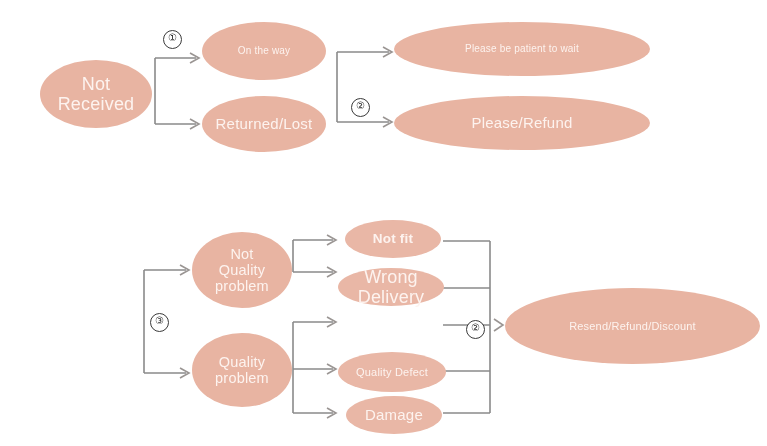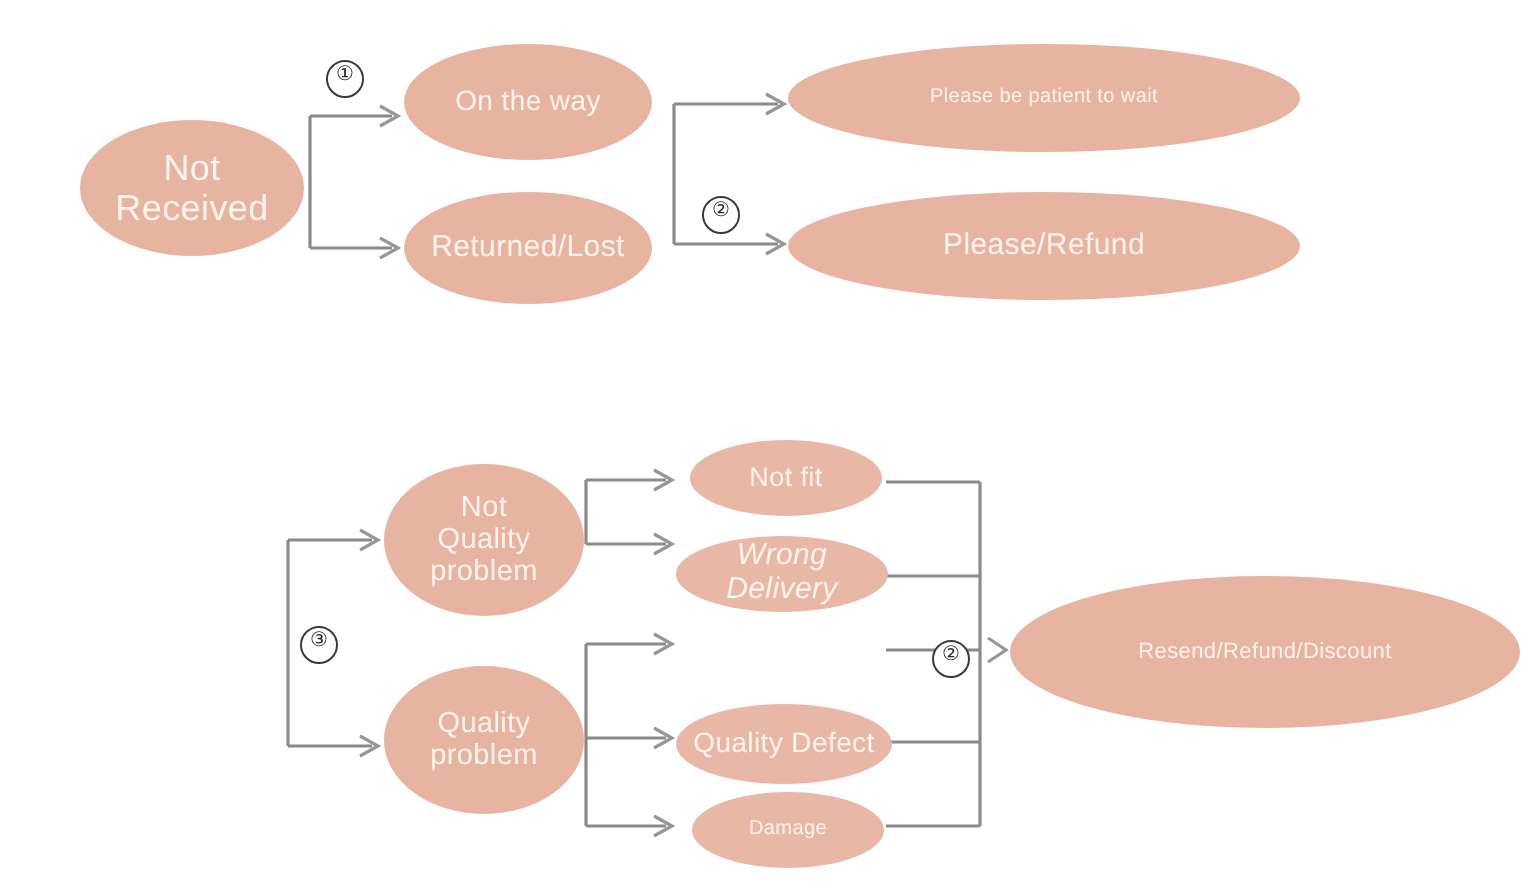--- a/index.html
+++ b/index.html
@@ -114,21 +114,21 @@
     <path class="wire" d="M443 325 L490 325"></path>
     <path class="wire" d="M443 371 L490 371"></path>
     <path class="wire" d="M443 413 L490 413"></path>
     <path class="arrowhead" d="M494 319 L503 325 L494 331"></path>
   </svg>
 
   <div class="node" style="left:40px; top:60px; width:112px; height:68px; font-size:18px;">
     <span class="node-label">Not Received</span>
   </div>
 
-  <div class="node" style="left:202px; top:22px; width:124px; height:58px; font-size:14px;">
+  <div class="node" style="left:202px; top:22px; width:124px; height:58px; font-size:10px;">
     <span class="node-label">On the way</span>
   </div>
 
   <div class="node" style="left:202px; top:96px; width:124px; height:56px; font-size:15px;justify-content:center;">
     <span class="node-label">Returned/Lost</span>
   </div>
 
   <div class="node" style="left:394px; top:22px; width:256px; height:54px; font-size:10px;">
     <span class="node-label">Please be patient to wait</span>
   </div>
@@ -150,34 +150,34 @@
     <span class="node-label">Not
 Quality
 problem</span>
   </div>
 
   <div class="node" style="left:192px; top:333px; width:100px; height:74px; font-size:14.5px;">
     <span class="node-label">Quality
 problem</span>
   </div>
 
-  <div class="node soft" style="left:345px; top:220px; width:96px; height:38px; font-size:13.5px;">
+  <div class="node soft" style="left:345px; top:220px; width:96px; height:38px; font-size:13.5px;font-weight:bold;">
     <span class="node-label">Not fit</span>
   </div>
 
-  <div class="node soft" style="left:338px; top:268px; width:106px; height:38px; font-size:15px;font-style:italic;">
+  <div class="node soft" style="left:338px; top:268px; width:106px; height:38px; font-size:18px;">
     <span class="node-label">Wrong Delivery</span>
   </div>
 
 
-  <div class="node soft" style="left:338px; top:352px; width:108px; height:40px; font-size:14px;">
+  <div class="node soft" style="left:338px; top:352px; width:108px; height:40px; font-size:11px;">
     <span class="node-label">Quality Defect</span>
   </div>
 
-  <div class="node soft" style="left:346px; top:396px; width:96px; height:38px; font-size:10px;">
+  <div class="node soft" style="left:346px; top:396px; width:96px; height:38px; font-size:15px;">
     <span class="node-label">Damage</span>
   </div>
 
   <div class="node" style="left:505px; top:288px; width:255px; height:76px; font-size:11px;">
     <span class="node-label">Resend/Refund/Discount</span>
   </div>
 
   <div class="marker" style="left:150px; top:313px;">
     <span>③</span>
   </div>

